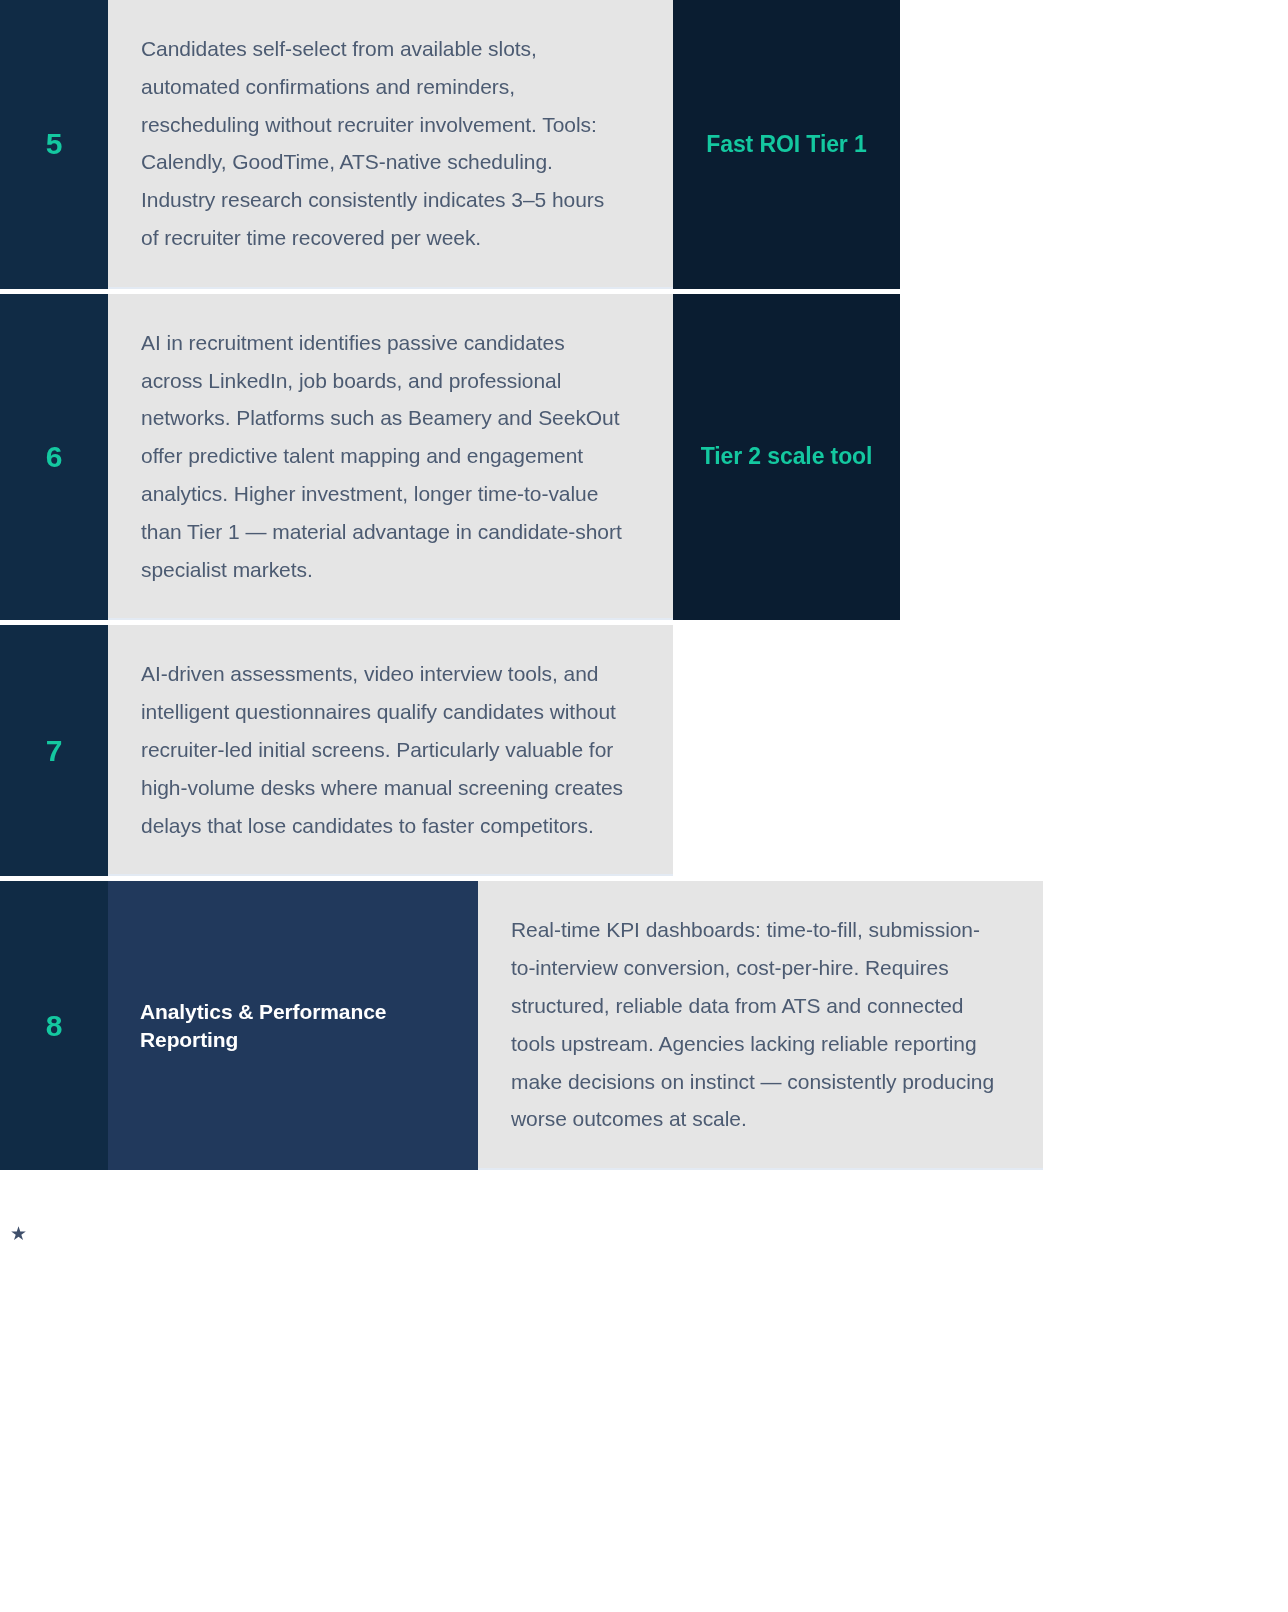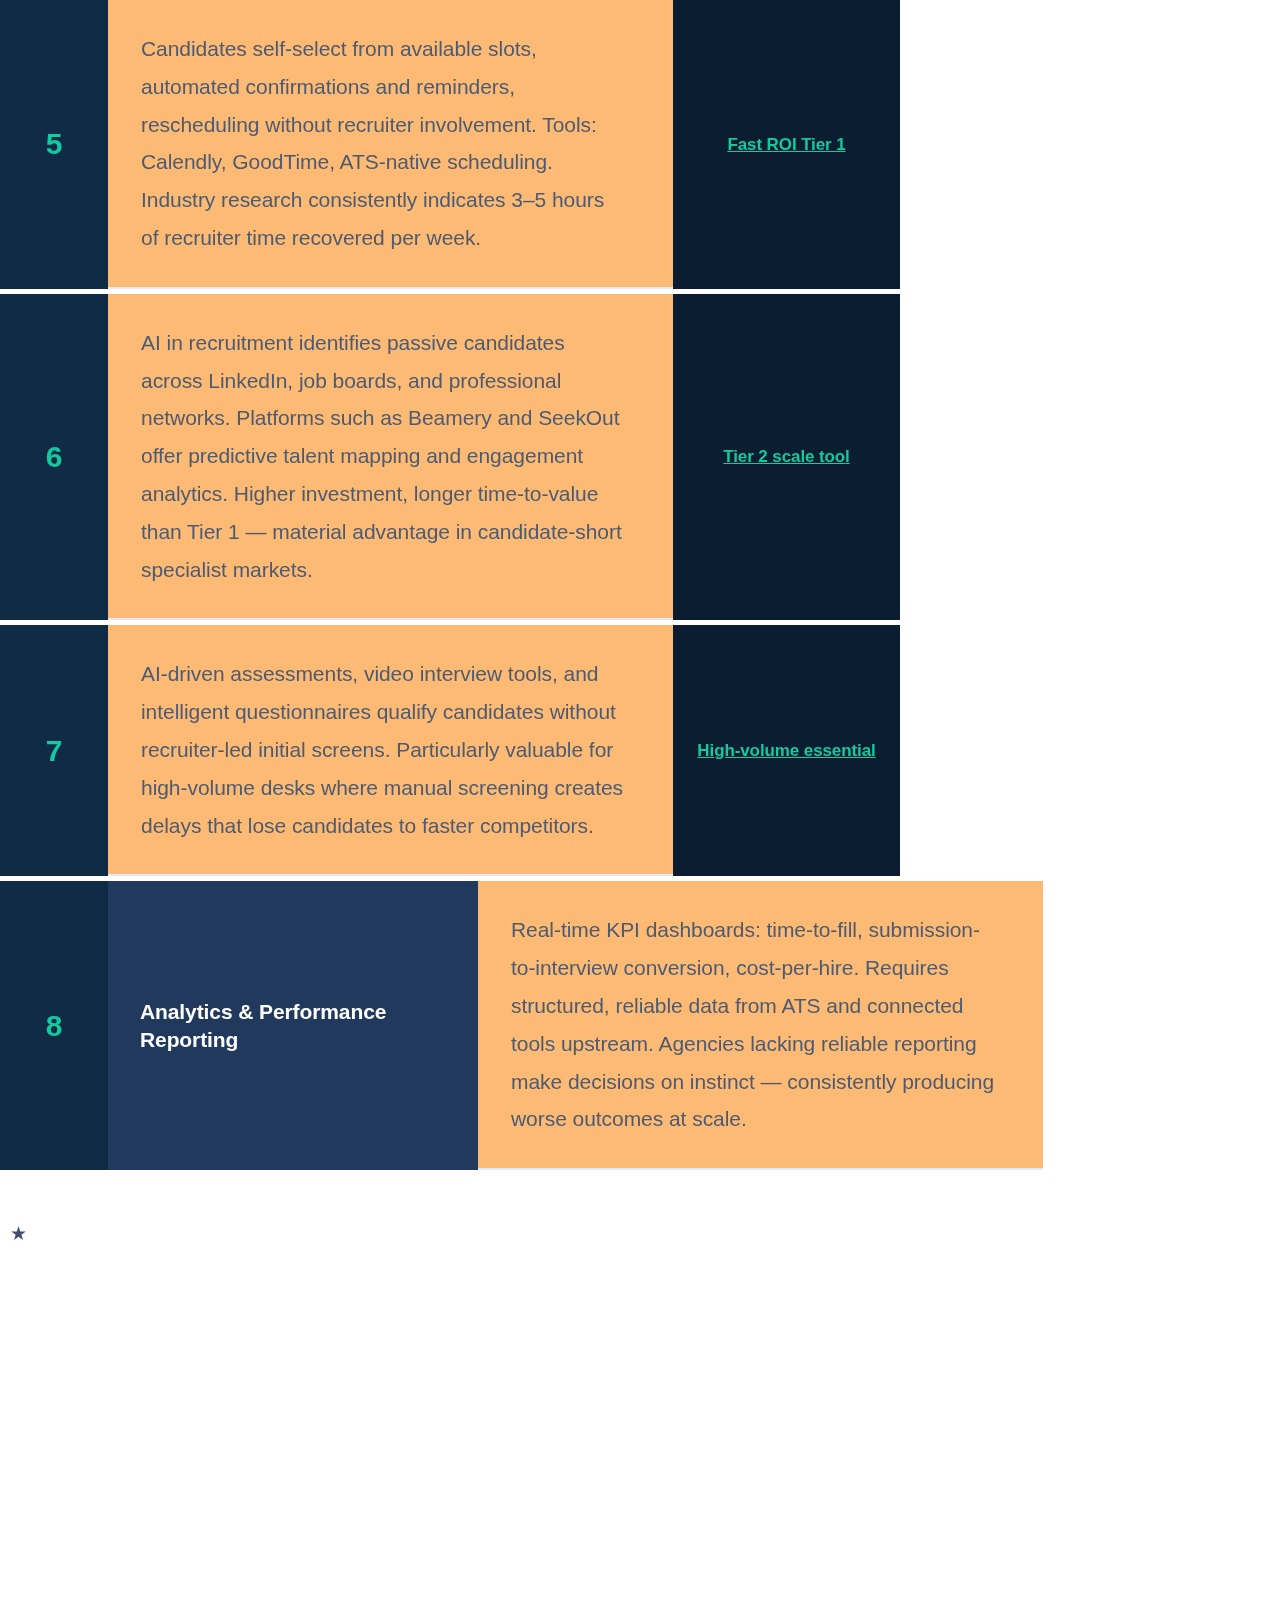--- a/index.html
+++ b/index.html
@@ -70,21 +70,21 @@
     font-size: 21px;
     font-weight: bold;
     line-height: 1.33;
     letter-spacing: -0.1px;
   }
 
   
   .col-body {
     width: 565px;
     min-width: 565px;
-    background: #fdba74;
+    background: #e5e5e5;
     box-sizing: border-box;
     padding: 30px 46px 30px 33px;
     border-bottom: 2px solid #e3eaf3;
     display: flex;
     align-items: center;
   }
   .body-text {
     color: #4c5b72;
     font-size: 21px;
     line-height: 1.80;
@@ -97,26 +97,25 @@
     min-width: 227px;
     background: #0a1d31;
     display: flex;
     align-items: center;
     justify-content: center;
     box-sizing: border-box;
     padding: 16px 14px;
   }
   .tier-text {
     color: #14c8a0;
-    font-size: 17px;
+    font-size: 23px;
     font-weight: bold;
     line-height: 1.62;
     text-align: center;
     letter-spacing: -0.1px;
-    text-decoration: underline;
   }
 
   
   .footnote {
     display: flex;
     align-items: baseline;
     padding: 46px 0 0 10px;
     color: #6a7b95;
     font-size: 20px;
     font-style: italic;
@@ -161,23 +160,20 @@
       </div>
     </div>
 
     <div class="row">
       <div class="col-num">
         <span class="num-text">7</span>
       </div>
       <div class="col-body">
         <span class="body-text">AI-driven assessments, video interview tools, and intelligent questionnaires qualify candidates without recruiter-led initial screens. Particularly valuable for high-volume desks where manual screening creates delays that lose candidates to faster competitors.</span>
       </div>
-      <div class="col-tier">
-        <span class="tier-text">High-volume essential</span>
-      </div>
     </div>
 
     <div class="row">
       <div class="col-num">
         <span class="num-text">8</span>
       </div>
       <div class="col-title">
         <span class="title-text">Analytics &amp; Performance Reporting</span>
       </div>
       <div class="col-body">

